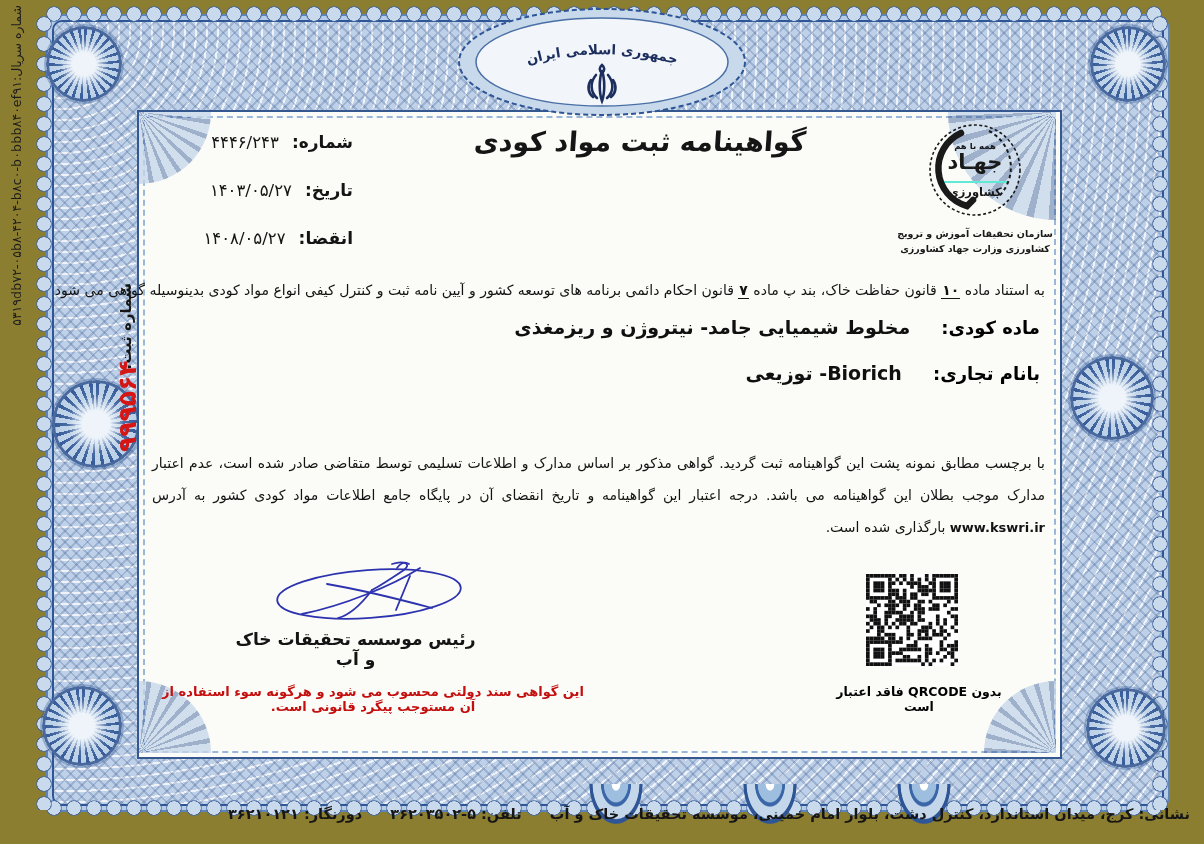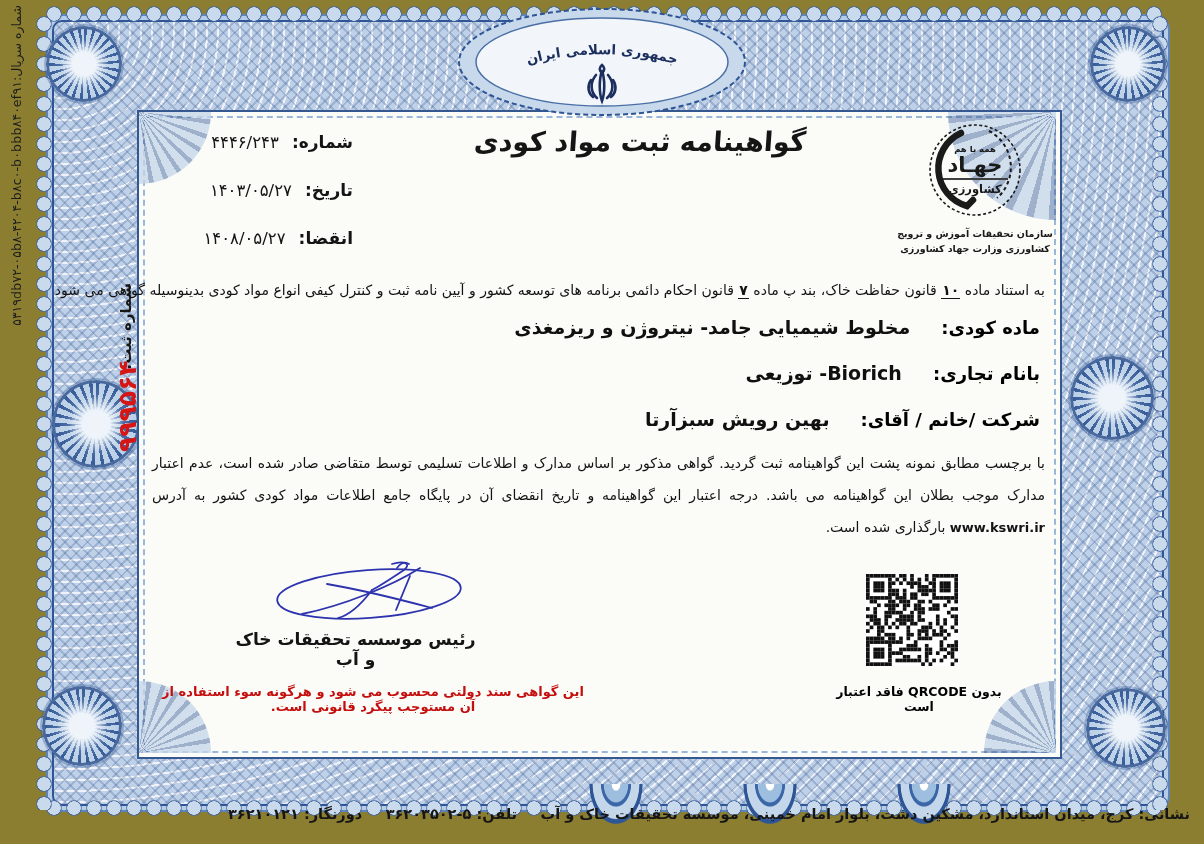--- a/index.html
+++ b/index.html
@@ -55,21 +55,21 @@
   .meta{position:absolute;left:158px;top:132px;width:195px;direction:rtl;text-align:right;z-index:8;}
   .meta .row{margin-bottom:28px;white-space:nowrap;}
   .meta .lbl{font-size:17px;font-weight:bold;color:#141414;}
   .meta .val{font-size:16.5px;color:#141414;margin-right:8px;}
   
   .logo{position:absolute;left:884px;top:122px;width:182px;text-align:center;z-index:8;color:#191919;}
   .logo-circle{position:relative;width:96px;height:96px;margin:0 auto;border-radius:50%;
     display:flex;flex-direction:column;align-items:center;justify-content:center;}
   .logo-circle svg{position:absolute;inset:0;}
   .logo-motto{font-size:8.5px;font-weight:bold;}
-  .logo-w1{font-size:21px;font-weight:bold;line-height:1.05;border-bottom:2px solid #404040;padding:0 6px 1px;}
+  .logo-w1{font-size:21px;font-weight:bold;line-height:1.05;border-bottom:2px solid #5eead4;padding:0 6px 7px;}
   .logo-w2{font-size:11.5px;font-weight:bold;margin-top:2px;}
   .logo-org{margin-top:9px;font-size:9.5px;font-weight:bold;line-height:1.55;direction:rtl;}
   
   .intro{position:absolute;left:150px;top:282px;width:895px;direction:rtl;text-align:right;
     font-size:14px;color:#131313;white-space:nowrap;z-index:8;font-weight:500;}
   .intro .num{font-weight:bold;border-bottom:1.5px solid #131313;padding:0 1px;}
   .field{position:absolute;left:152px;width:888px;direction:rtl;text-align:right;z-index:8;white-space:nowrap;}
   .field .fl{font-size:18px;font-weight:bold;color:#000000;}
   .field .fv{font-size:19px;font-weight:bold;color:#101010;margin-right:26px;}
   .f1{top:316px;} .f2{top:362px;} .f3{top:408px;}
@@ -178,24 +178,20 @@
 
   <div class="intro"><span>به استناد ماده </span><span class="num">۱۰</span><span> قانون حفاظت خاک، بند پ ماده </span><span class="num">۷</span><span> قانون احکام دائمی برنامه های توسعه کشور و آیین نامه ثبت و کنترل کیفی انواع مواد کودی بدینوسیله گواهی می شود</span></div>
 
   <div class="field f1">
     <span class="fl">ماده کودی:</span>
     <span class="fv">مخلوط شیمیایی جامد- نیتروژن و ریزمغذی</span>
   </div>
   <div class="field f2">
     <span class="fl">بانام تجاری:</span>
     <span class="fv">Biorich- توزیعی</span>
-  </div>
-  <div class="field f3">
-    <span class="fl">شرکت /خانم / آقای:</span>
-    <span class="fv">بهین رویش سبزآرتا</span>
   </div>
 
   <div class="paragraph"><span>با برچسب مطابق نمونه پشت این گواهینامه ثبت گردید. گواهی مذکور بر اساس مدارک و اطلاعات تسلیمی توسط متقاضی صادر شده است، عدم اعتبار مدارک موجب بطلان این گواهینامه می باشد. درجه اعتبار این گواهینامه و تاریخ انقضای آن در پایگاه جامع اطلاعات مواد کودی کشور به آدرس </span><span class="url">www.kswri.ir</span><span> بارگذاری شده است.</span></div>
 
   <div class="signature">
     <svg width="195" height="70" viewBox="0 0 195 70">
       <g stroke="#2d33ae" fill="none" stroke-width="1.8" stroke-linecap="round">
         <ellipse cx="97" cy="38" rx="92" ry="24" transform="rotate(-4 97 38)"></ellipse>
         <path d="M148 12 C120 30 70 50 30 58"></path>
         <path d="M55 28 C90 34 130 44 160 52"></path>
@@ -538,18 +534,18 @@
         <rect x="18" y="86.4" width="3.6" height="3.6"></rect>
         <rect x="21.6" y="86.4" width="3.6" height="3.6"></rect>
         <rect x="54" y="86.4" width="3.6" height="3.6"></rect>
         <rect x="61.2" y="86.4" width="3.6" height="3.6"></rect>
         <rect x="82.8" y="86.4" width="3.6" height="3.6"></rect>
       </svg>
   </div>
   <div class="qr-caption">بدون QRCODE فاقد اعتبار است</div>
 
   <div class="footer">
-    <span>نشانی: کرج، میدان استاندارد، مشکین دشت، بلوار امام خمینی، موسسه تحقیقات خاک و آب</span>
+    <span>نشانی: کرج، میدان استاندارد، کنترل دشت، بلوار امام خمینی، موسسه تحقیقات خاک و آب</span>
     <span>تلفن: ۵-۳۶۲۰۳۵۰۲</span>
     <span>دورنگار: ۳۶۲۱۰۱۲۱</span>
   </div>
 
 </div>
 
 </body></html>

